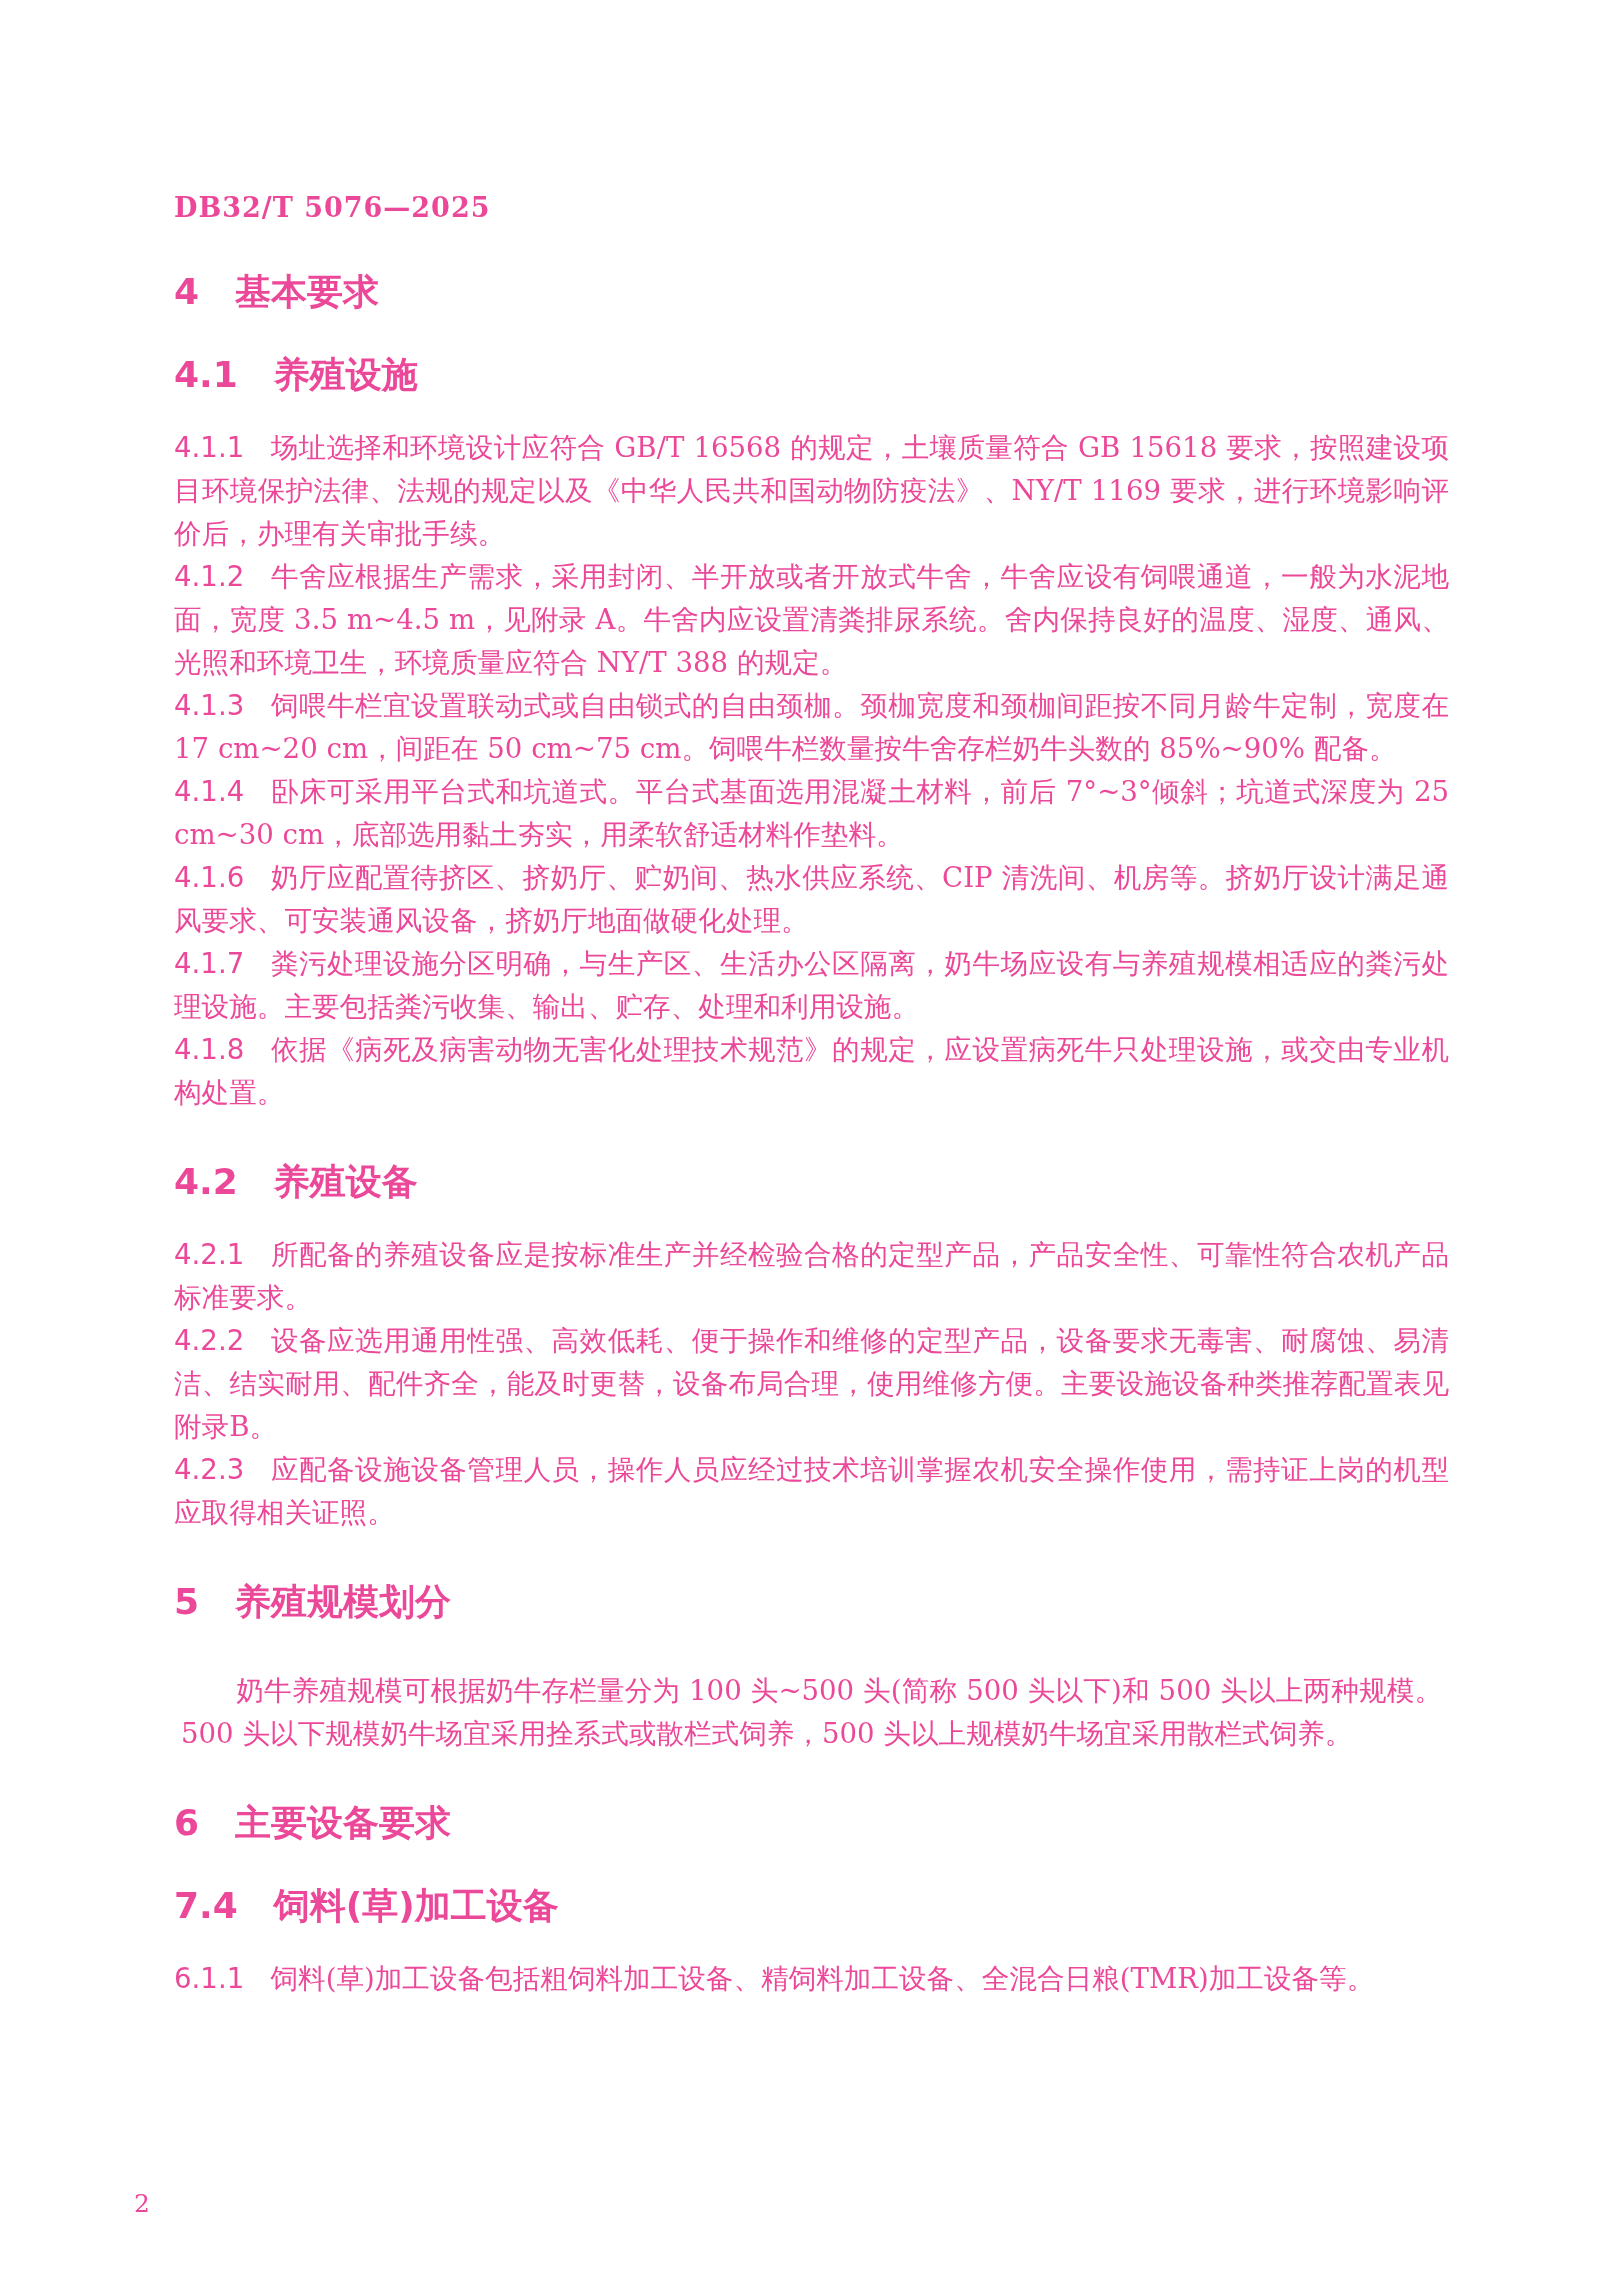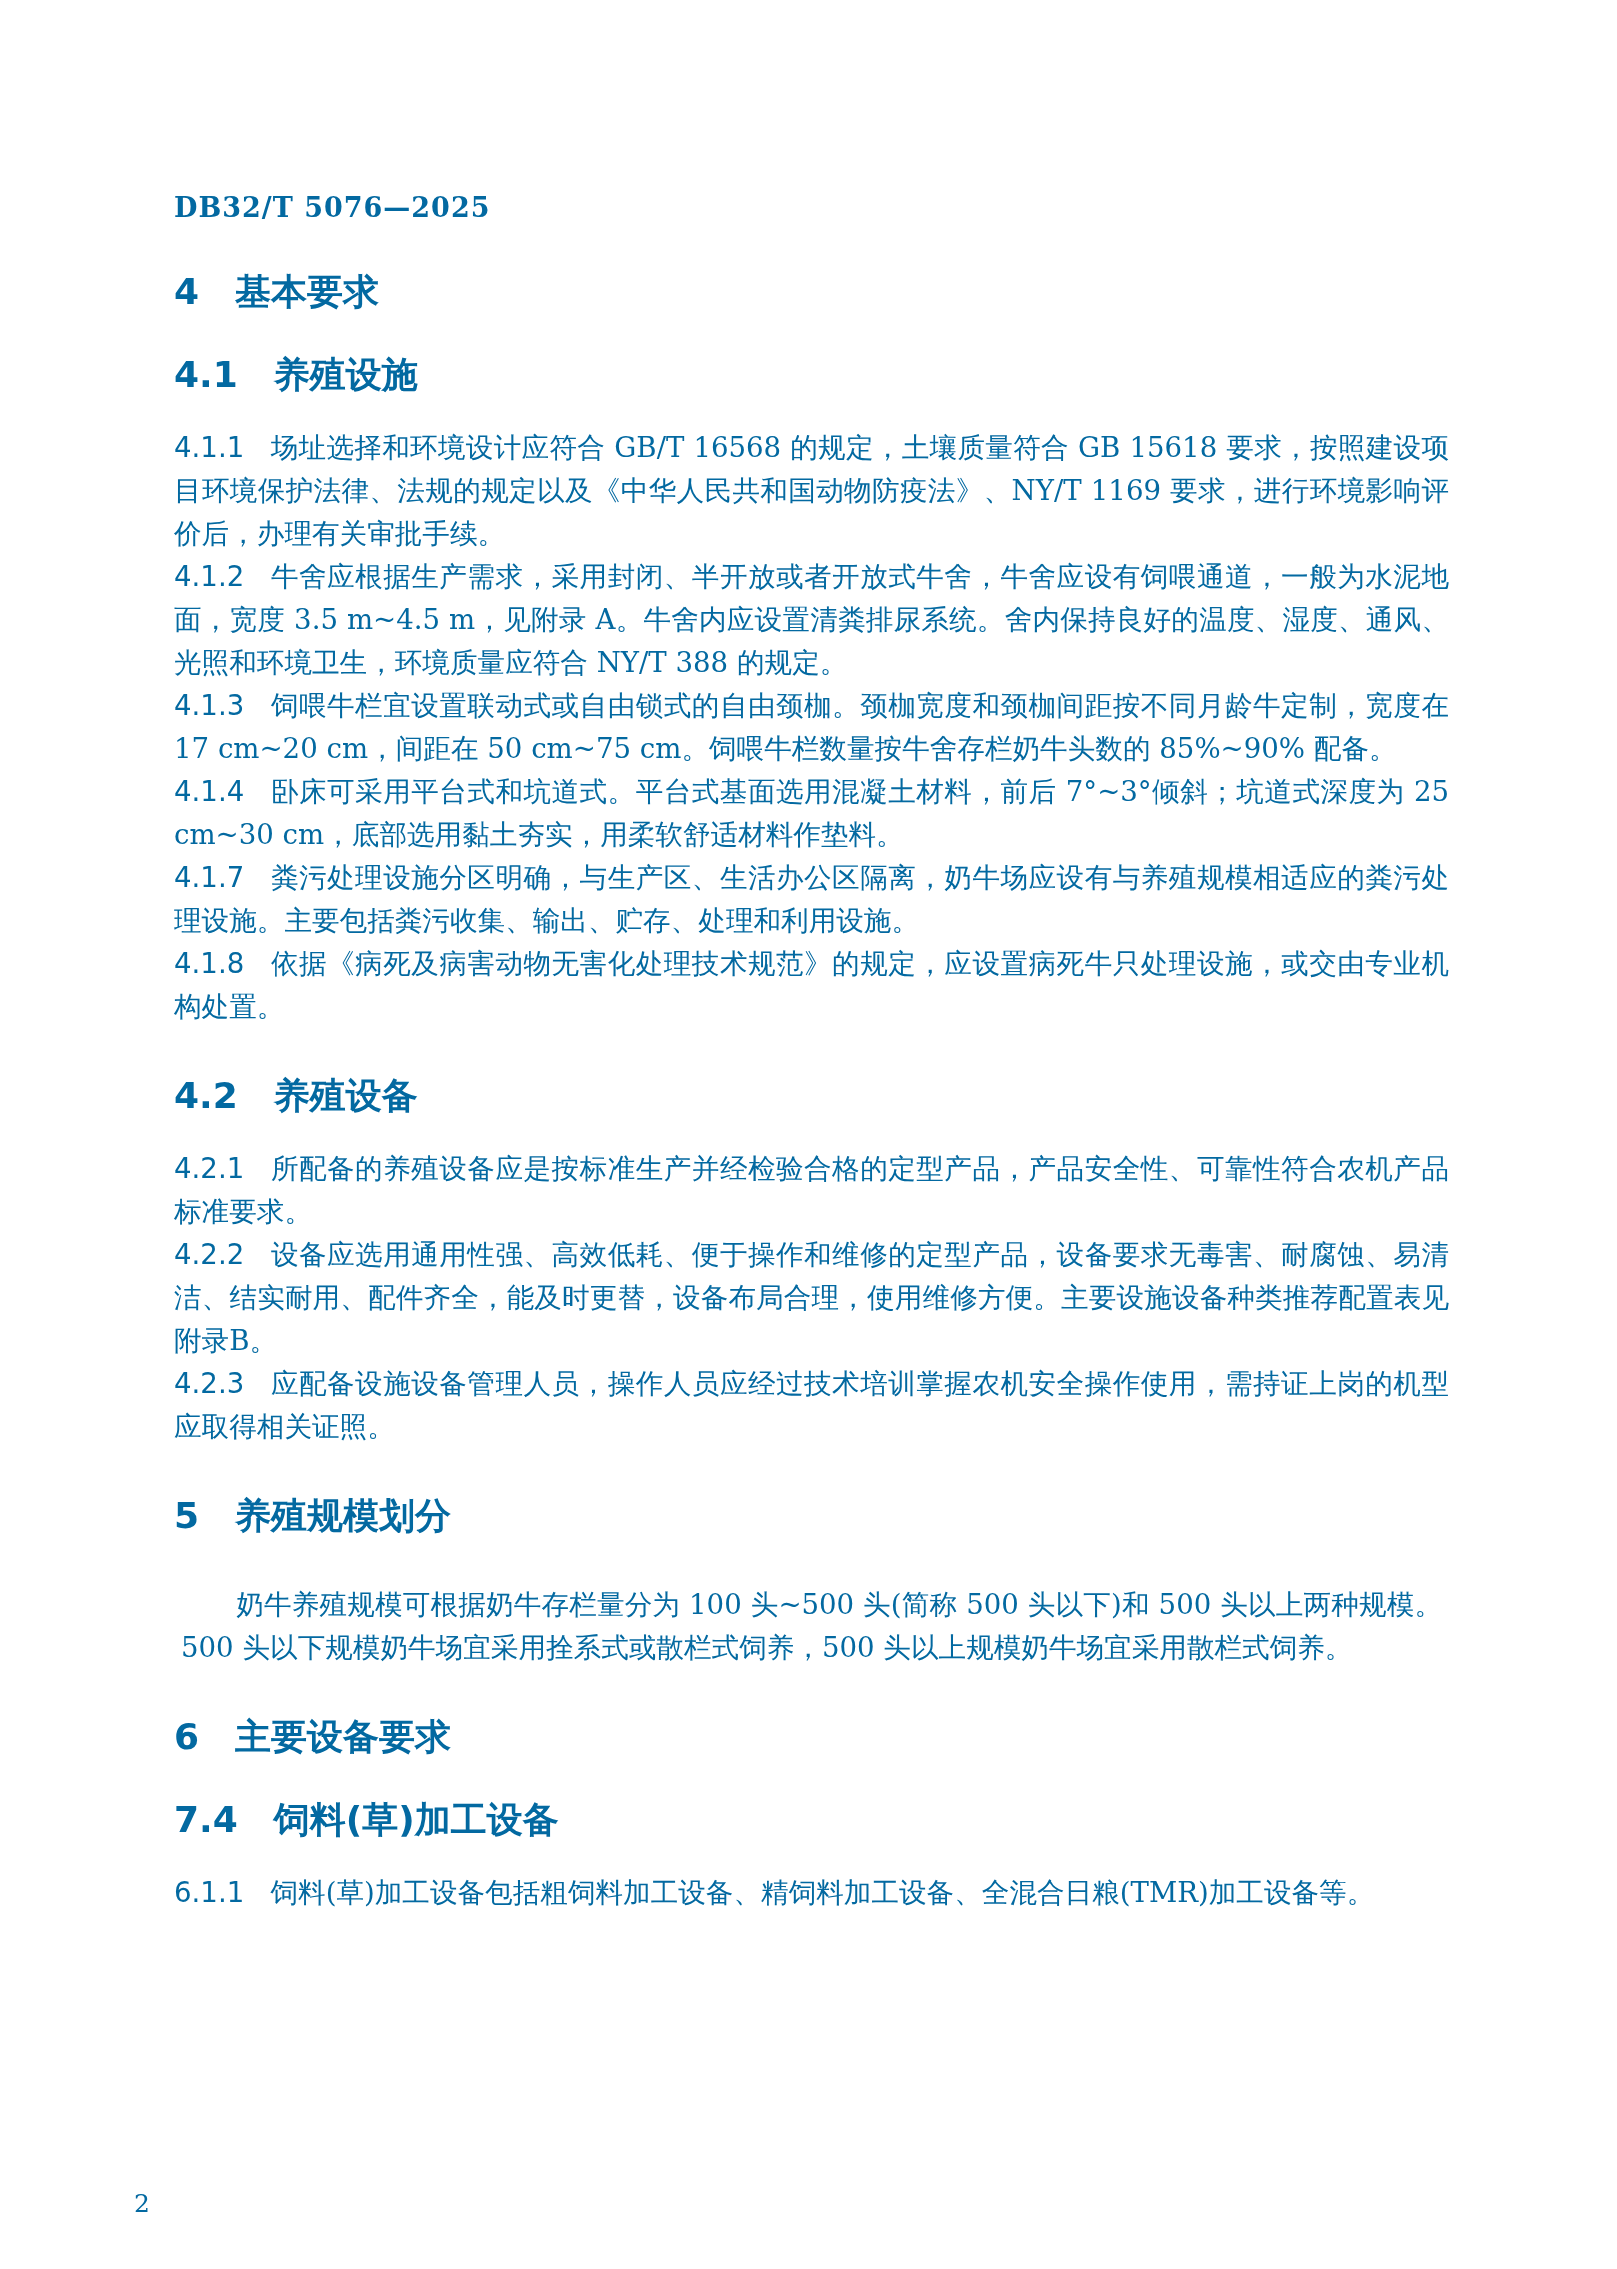--- a/index.html
+++ b/index.html
@@ -5,21 +5,21 @@
   html, body {
     margin: 0;
     padding: 0;
     background: #ffffff;
   }
   .page {
     position: relative;
     width: 1618px;
     height: 2269px;
     background: #ffffff;
-    color: #0369a1;
+    color: #ec4899;
     box-sizing: border-box;
     padding: 193px 169px 0 174px;
     font-family: "DejaVu Serif", "Liberation Serif", serif;
     font-size: 27.6px;
     line-height: 43px;
     overflow: hidden;
   }
   .doc-header {
     font-family: "DejaVu Serif", "Liberation Serif", serif;
     font-weight: bold;
@@ -78,20 +78,21 @@
 
     <p class="clause"><span class="cnum">4.1.1</span><span class="ctext">场址选择和环境设计应符合 GB/T 16568 的规定，土壤质量符合 GB 15618 要求，按照建设项目环境保护法律、法规的规定以及《中华人民共和国动物防疫法》、NY/T 1169 要求，进行环境影响评价后，办理有关审批手续。</span></p>
 
     <p class="clause"><span class="cnum">4.1.2</span><span class="ctext">牛舍应根据生产需求，采用封闭、半开放或者开放式牛舍，牛舍应设有饲喂通道，一般为水泥地面，宽度 3.5 m~4.5 m，见附录 A。牛舍内应设置清粪排尿系统。舍内保持良好的温度、湿度、通风、光照和环境卫生，环境质量应符合 NY/T 388 的规定。</span></p>
 
     <p class="clause"><span class="cnum">4.1.3</span><span class="ctext">饲喂牛栏宜设置联动式或自由锁式的自由颈枷。颈枷宽度和颈枷间距按不同月龄牛定制，宽度在 17 cm~20 cm，间距在 50 cm~75 cm。饲喂牛栏数量按牛舍存栏奶牛头数的 85%~90% 配备。</span></p>
 
     <p class="clause"><span class="cnum">4.1.4</span><span class="ctext">卧床可采用平台式和坑道式。平台式基面选用混凝土材料，前后 7°~3°倾斜；坑道式深度为 25 cm~30 cm，底部选用黏土夯实，用柔软舒适材料作垫料。</span></p>
 
 
+    <p class="clause"><span class="cnum">4.1.6</span><span class="ctext">奶厅应配置待挤区、挤奶厅、贮奶间、热水供应系统、CIP 清洗间、机房等。挤奶厅设计满足通风要求、可安装通风设备，挤奶厅地面做硬化处理。</span></p>
 
     <p class="clause"><span class="cnum">4.1.7</span><span class="ctext">粪污处理设施分区明确，与生产区、生活办公区隔离，奶牛场应设有与养殖规模相适应的粪污处理设施。主要包括粪污收集、输出、贮存、处理和利用设施。</span></p>
 
     <p class="clause"><span class="cnum">4.1.8</span><span class="ctext">依据《病死及病害动物无害化处理技术规范》的规定，应设置病死牛只处理设施，或交由专业机构处置。</span></p>
 
     <h2 class="h"><span class="hnum">4.2</span><span class="htitle">养殖设备</span></h2>
 
     <p class="clause"><span class="cnum">4.2.1</span><span class="ctext">所配备的养殖设备应是按标准生产并经检验合格的定型产品，产品安全性、可靠性符合农机产品标准要求。</span></p>
 
     <p class="clause"><span class="cnum">4.2.2</span><span class="ctext">设备应选用通用性强、高效低耗、便于操作和维修的定型产品，设备要求无毒害、耐腐蚀、易清洁、结实耐用、配件齐全，能及时更替，设备布局合理，使用维修方便。主要设施设备种类推荐配置表见附录B。</span></p>

